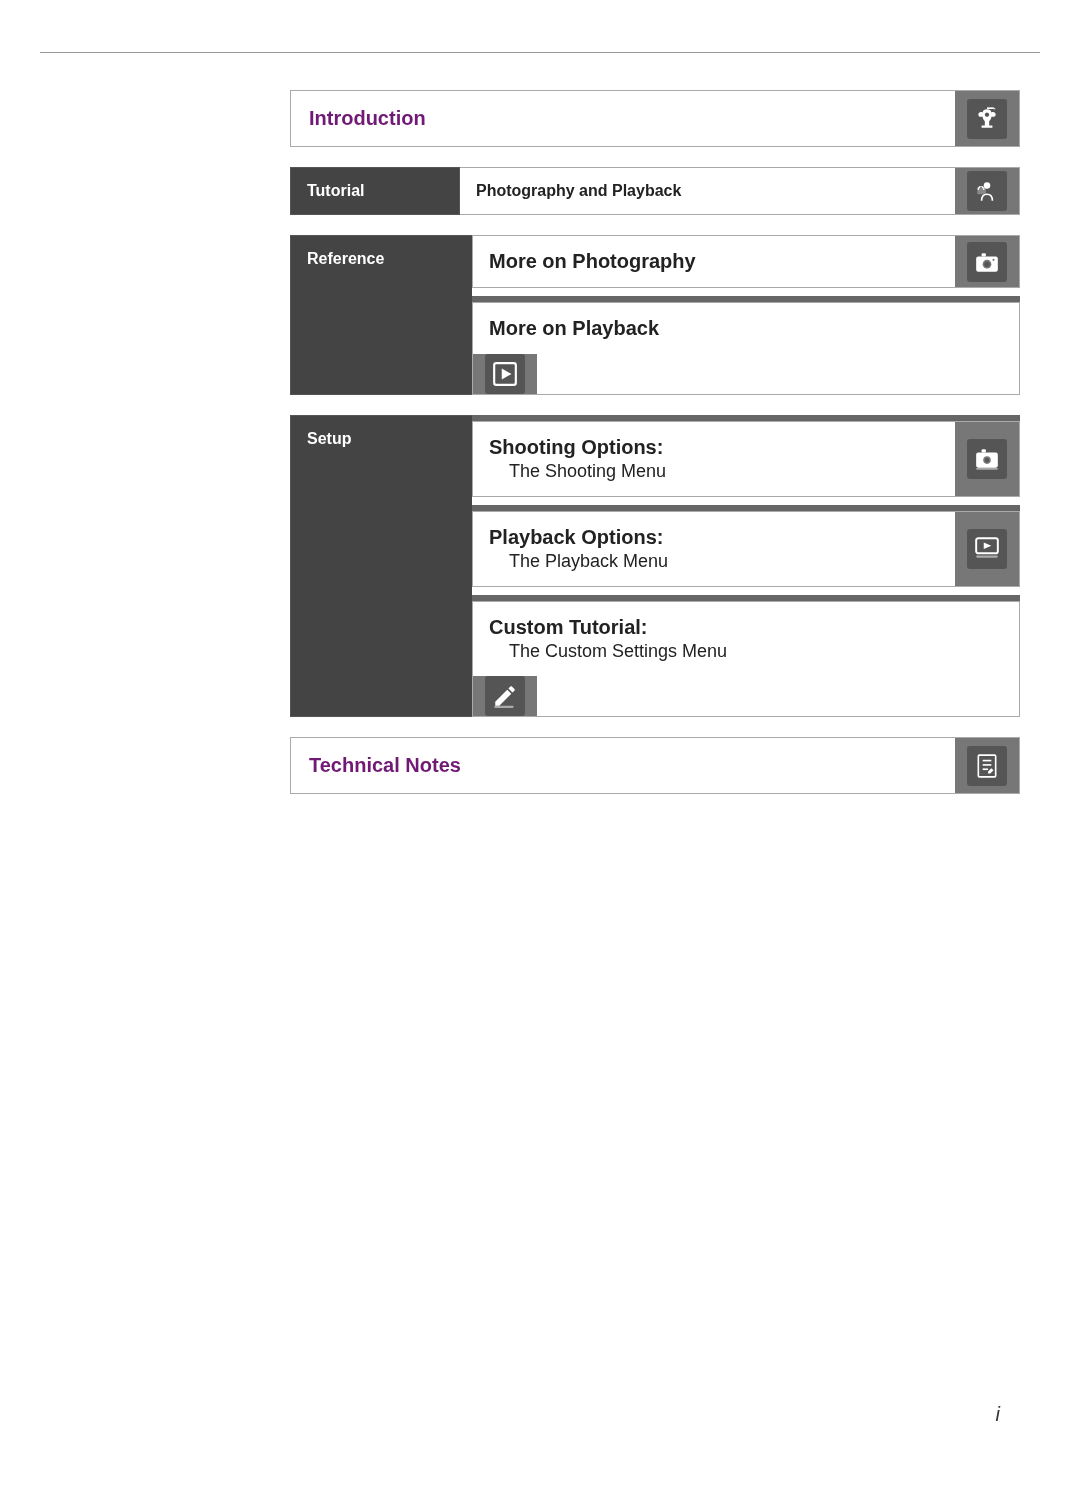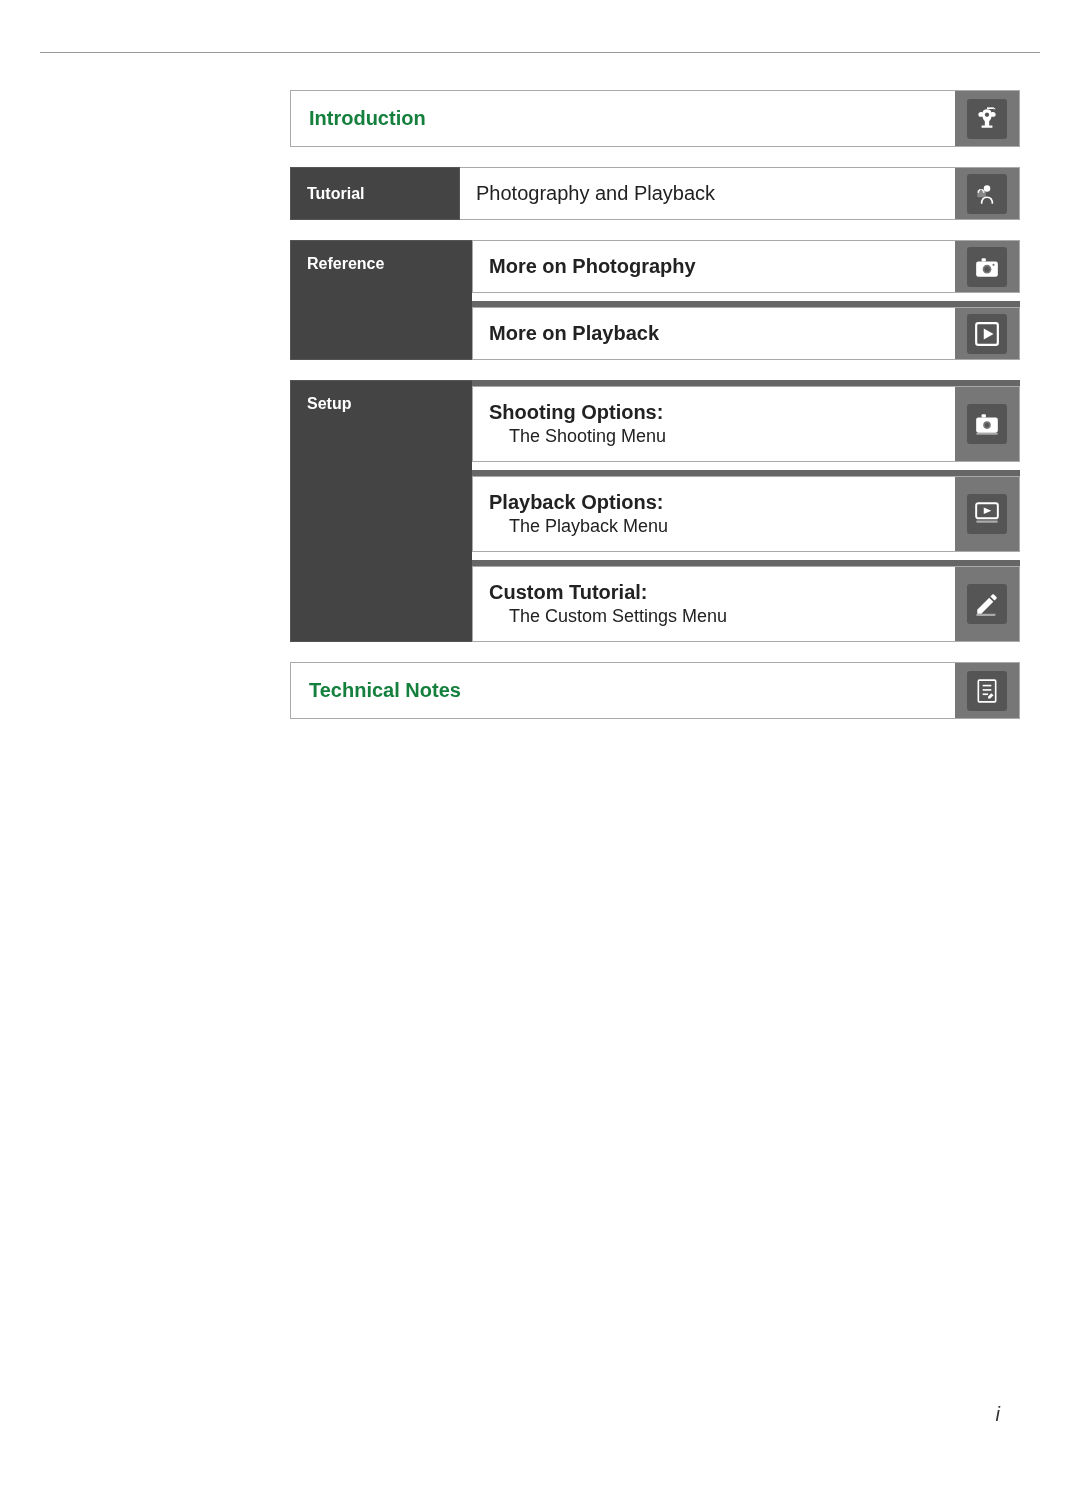--- a/index.html
+++ b/index.html
@@ -31,22 +31,22 @@
     }
 
     .toc-container {
       position: absolute;
       top: 90px;
       left: 290px;
       right: 60px;
     }
 
     .entry-title {
-      font-size: 20px;
-      font-weight: normal;
+      font-size: 16px;
+      font-weight: bold;
       color: #222;
       font-family: Arial, sans-serif;
     }
 
     .icon-box {
       width: 40px;
       height: 40px;
       background: #555;
       display: flex;
       align-items: center;
@@ -72,21 +72,21 @@
     .full-entry-text {
       flex: 1;
       padding: 16px 18px;
       display: flex;
       align-items: center;
     }
 
     .full-entry-title {
       font-size: 20px;
       font-weight: bold;
-      color: #15803d;
+      color: #701a75;
     }
 
     .full-entry-icon {
       width: 64px;
       background: #777;
       display: flex;
       align-items: center;
       justify-content: center;
     }
 
@@ -157,20 +157,21 @@
     .multi-entry {
       display: flex;
       align-items: stretch;
       border: 1.5px solid #aaa;
       margin-bottom: 8px;
       background: #fff;
     }
 
     .multi-entry:last-child {
       margin-bottom: 0;
+      flex-direction: column;
     }
 
     .multi-entry-text {
       flex: 1;
       padding: 14px 16px;
       display: flex;
       flex-direction: column;
       justify-content: center;
     }
 

